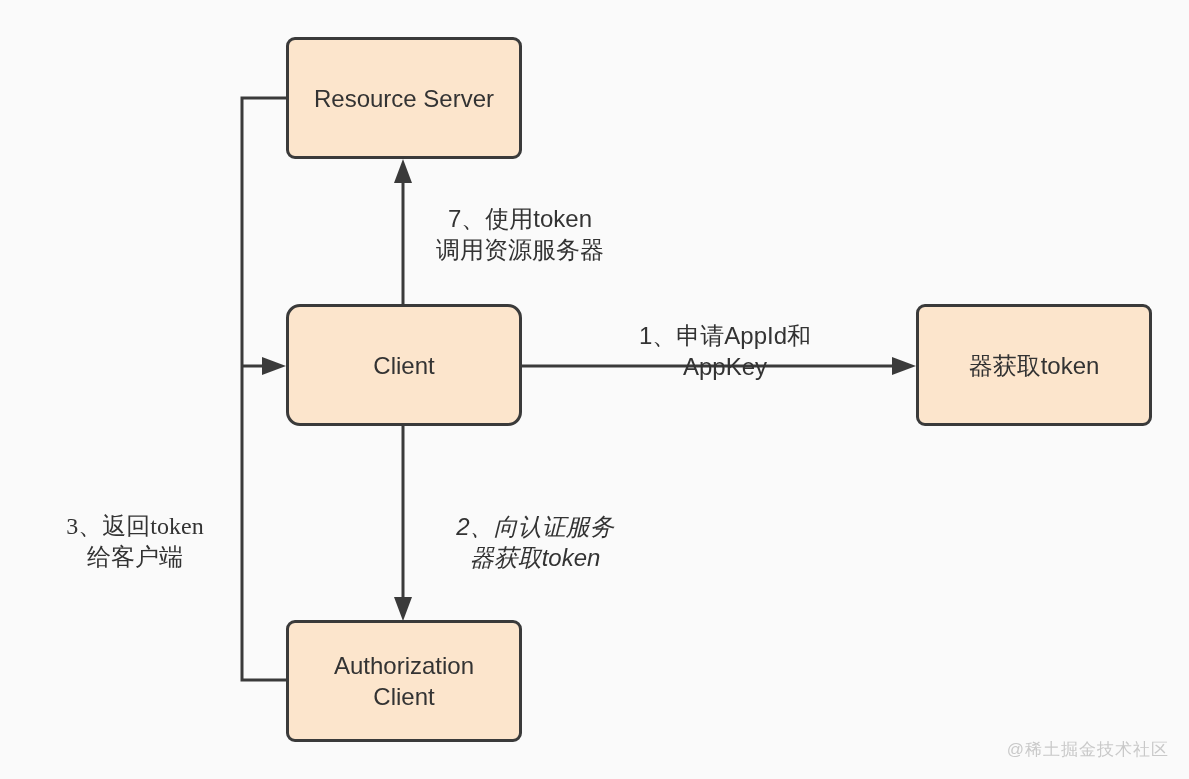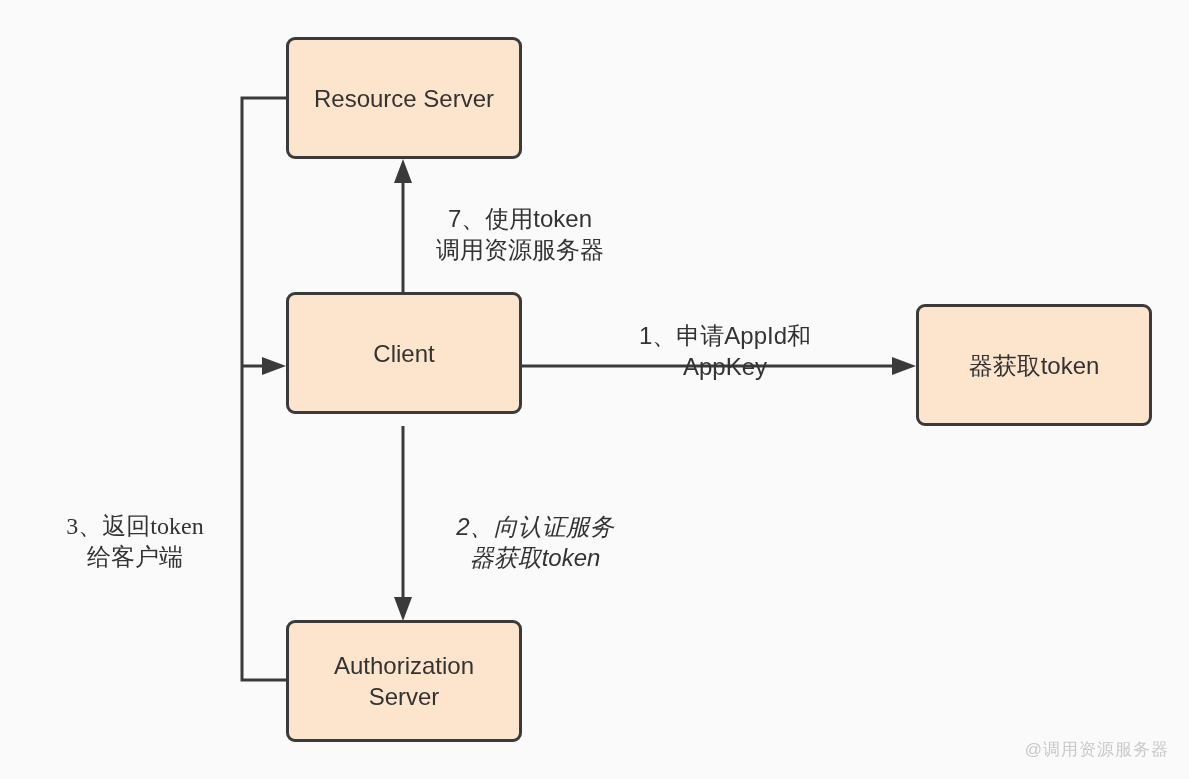--- a/index.html
+++ b/index.html
@@ -32,21 +32,21 @@
     display: flex;
     align-items: center;
     justify-content: center;
     text-align: center;
     font-size: 24px;
     color: #333333;
     line-height: 31px;
     padding: 8px 12px;
   }
   .node-resource   { left: 286px; top: 37px;  }
-  .node-client     { left: 286px; top: 292px; }
+  .node-client     { left: 286px; top: 304px; border-radius: 14px; }
   .node-authserver { left: 286px; top: 620px; }
   .node-platform   { left: 916px; top: 304px; }
 
   .edge-label {
     position: absolute;
     font-size: 24px;
     color: #333333;
     line-height: 31px;
     text-align: center;
     white-space: pre-line;
@@ -89,35 +89,35 @@
 
   <div class="node node-resource">
     <span>Resource Server</span>
   </div>
 
   <div class="node node-client">
     <span>Client</span>
   </div>
 
   <div class="node node-authserver">
-    <span>Authorization Server</span>
+    <span>Authorization Client</span>
   </div>
 
   <div class="node node-platform">
     <span>器获取token</span>
   </div>
 
   <div class="edge-label label-step1">1、申请AppId和
 AppKey</div>
 
   <div class="edge-label label-step2">2、向认证服务
 器获取token</div>
 
   <div class="edge-label label-step3">3、返回token
 给客户端</div>
 
   <div class="edge-label label-step4">7、使用token
 调用资源服务器</div>
 
 
-  <div class="watermark">@调用资源服务器</div>
+  <div class="watermark">@稀土掘金技术社区</div>
 
 </div>
 
 </body></html>

